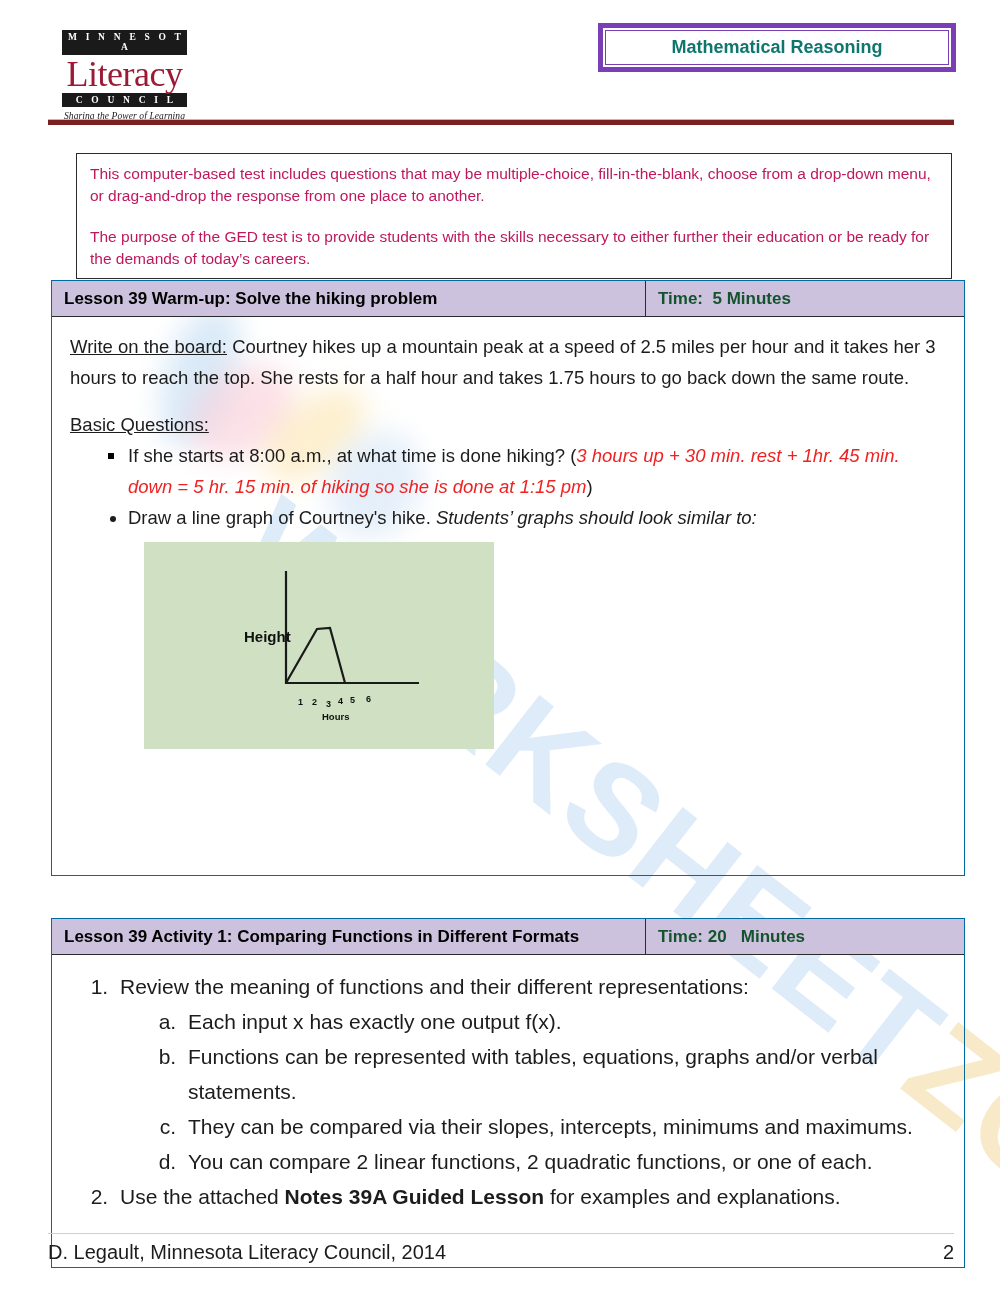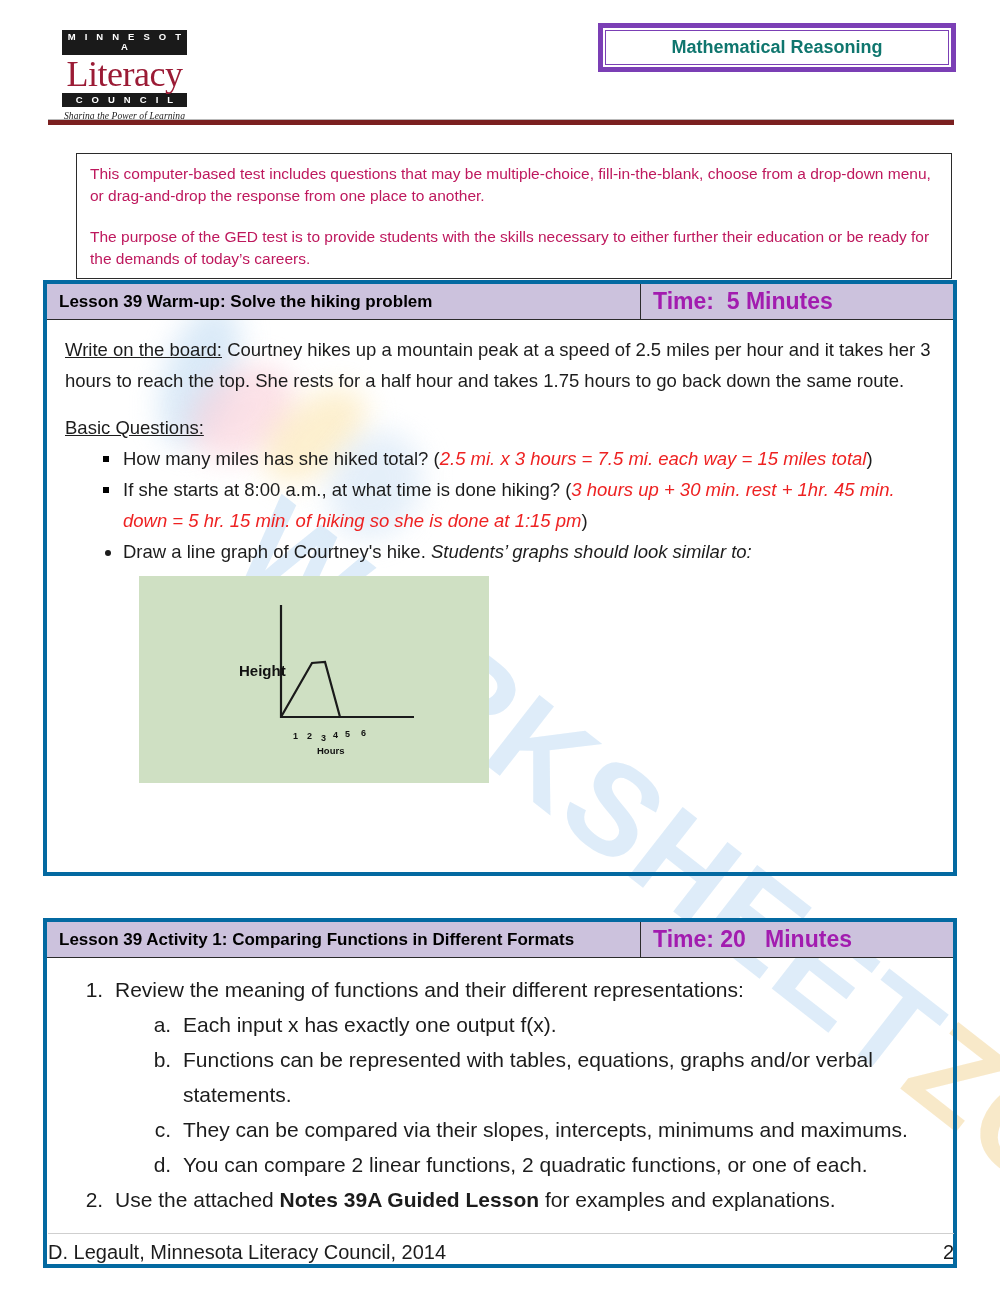--- a/index.html
+++ b/index.html
@@ -80,21 +80,21 @@
   .logo {
     position: absolute;
     left: 62px;
     top: 30px;
     width: 125px;
     text-align: center;
   }
   .logo-bar {
     background: #1a1a1a;
     color: #ffffff;
-    font-family: Liberation Sans, sans-serif;
+    font-family: Liberation Serif, serif;
     font-weight: bold;
     font-size: 9.5px;
     letter-spacing: 3.2px;
     padding: 2px 0 2px 3px;
     line-height: 1.1;
   }
   .logo-word {
     font-family: "Liberation Serif", serif;
     color: #9b1b35;
     font-size: 36px;
@@ -159,44 +159,45 @@
     font-size: 15.5px;
     line-height: 22px;
     color: #be185d;
   }
   .intro-box p { margin: 0; }
   .intro-box p + p { margin-top: 19px; }
 
   
   .block {
     position: absolute;
-    border: 4px solid #0369a1;
+    border: 1px solid #0369a1;
     background: transparent;
+    margin-left: 8px;
   }
   .block-head {
     display: flex;
     background: #ccc2dd;
     border-bottom: 1px solid #2b2b2b;
   }
   .block-head .left {
     flex: 0 0 594px;
     padding: 6px 0 6px 12px;
     font-size: 17px;
     font-weight: bold;
     line-height: 23px;
     border-right: 1px solid #2b2b2b;
     color: #000;
   }
   .block-head .right {
     flex: 1;
     padding: 6px 0 6px 12px;
-    font-size: 23px;
+    font-size: 17px;
     font-weight: bold;
     line-height: 23px;
-    color: #a21caf;
+    color: #14532d;
     white-space: pre;
   }
   .block-body {
     padding: 14px 16px 14px 18px;
     font-size: 18.5px;
     line-height: 31px;
     color: #1c1c1c;
   }
 
   .warmup-block { left: 43px; top: 280px; width: 914px; height: 596px; }
@@ -332,21 +333,20 @@
     </div>
     <div class="block-body">
 
       <div><span class="u">Write on the board:</span><span> Courtney hikes up a mountain peak at a speed of 2.5 miles per hour and it takes her 3 hours to reach the top. She rests for a half hour and takes 1.75 hours to go back down the same route.</span></div>
 
       <div class="gap"></div>
 
       <div class="u">Basic Questions:</div>
 
       <ul class="sq">
-        <li><span>How many miles has she hiked total? </span><span>(</span><span class="red-i">2.5 mi. x 3 hours = 7.5 mi. each way = 15 miles total</span><span>)</span></li>
         <li><span>If she starts at 8:00 a.m., at what time is done hiking? </span><span>(</span><span class="red-i">3 hours up + 30 min. rest + 1hr. 45 min. down = 5 hr. 15 min. of hiking so she is done at 1:15 pm</span><span>)</span></li>
       </ul>
 
 
       <ul class="dot">
         <li><span>Draw a line graph of Courtney's hike. </span><span class="ital">Students’ graphs should look similar to:</span></li>
       </ul>
 
       <div class="graph-fig">
         <svg width="350" height="207" viewBox="0 0 350 207">

